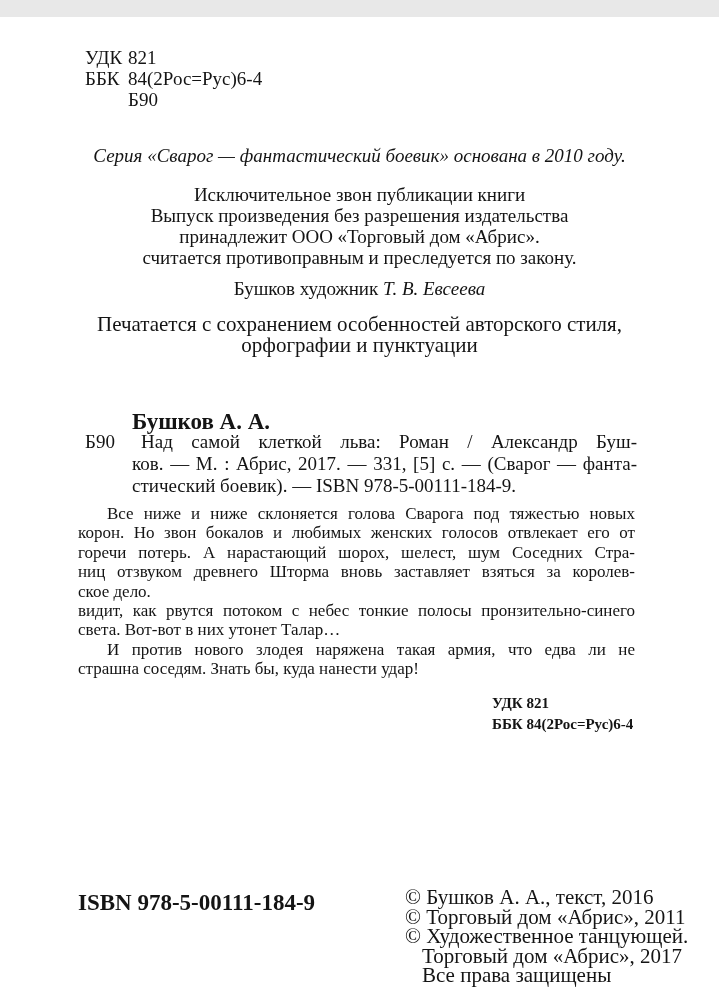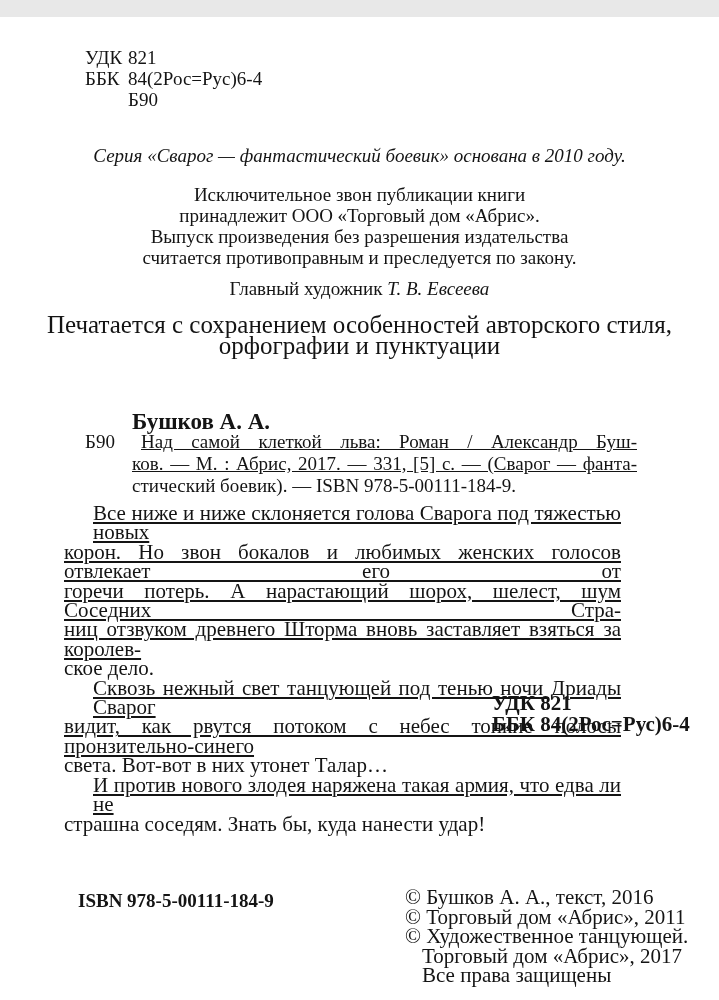--- a/index.html
+++ b/index.html
@@ -27,49 +27,49 @@
     position:absolute;left:0;top:167px;width:719px;
     text-align:center;font-size:19px;line-height:21px;
   }
   .artist{
     position:absolute;left:0;top:261px;width:719px;
     text-align:center;font-size:19px;
   }
   .artist .name{font-style:italic;}
   .style-note{
     position:absolute;left:0;top:297px;width:719px;
-    text-align:center;font-size:25px;line-height:21px;
+    text-align:center;font-size:21px;line-height:21px;
   }
   
   .card-author{
     position:absolute;left:132px;top:392px;
     font-size:23px;font-weight:bold;
   }
   .card-entry{
     position:absolute;left:132px;top:414px;width:505px;
     font-size:19px;line-height:22px;
   }
   .card-code{position:absolute;left:-47px;top:0;}
-  .jl{text-align:justify;text-align-last:justify;text-decoration:underline;}
+  .jl{text-align:justify;text-align-last:justify;}
   .card-entry .first{padding-left:9px;}
   
   .annotation{
-    position:absolute;left:64px;top:487px;width:557px;
-    font-size:21px;line-height:19.4px;
+    position:absolute;left:78px;top:487px;width:557px;
+    font-size:17px;line-height:19.4px;
   }
   .annotation .first{padding-left:29px;}
   
   .bottom-codes{
     position:absolute;left:492px;top:676px;
-    font-size:21px;line-height:21px;font-weight:bold;
+    font-size:15px;line-height:21px;font-weight:bold;
   }
   
   .isbn{
     position:absolute;left:78px;top:873px;
-    font-size:19px;font-weight:bold;text-align:right;
+    font-size:23px;font-weight:bold;text-align:right;
   }
   .copyright{
     position:absolute;left:405px;top:871px;
     font-size:21px;line-height:19.5px;
   }
   .copyright .cont{padding-left:17px;}
 </style>
 </head>
 <body>
 
@@ -81,27 +81,27 @@
     <span>ББК</span>
     <span>84(2Рос=Рус)6-4</span>
     <span></span>
     <span>Б90</span>
   </div>
 
   <div class="series">Серия «Сварог — фантастический боевик» основана в 2010 году.</div>
 
   <div class="rights">
     <div>Исключительное звон публикации книги</div>
+    <div>Выпуск произведения без разрешения издательства</div>
     <div>принадлежит ООО «Торговый дом «Абрис».</div>
-    <div>Выпуск произведения без разрешения издательства</div>
     <div>считается противоправным и преследуется по закону.</div>
   </div>
 
   <div class="artist">
-    <span>Главный художник</span>
+    <span>Бушков художник</span>
     <span> </span>
     <span class="name">Т. В. Евсеева</span>
   </div>
 
   <div class="style-note">
     <div>Печатается с сохранением особенностей авторского стиля,</div>
     <div>орфографии и пунктуации</div>
   </div>
 
   <div class="card-author">Бушков А. А.</div>
@@ -112,21 +112,20 @@
     <div class="jl">ков. — М. : Абрис, 2017. — 331, [5] с. — (Сварог — фанта-</div>
     <div>стический боевик). — ISBN 978-5-00111-184-9.</div>
   </div>
 
   <div class="annotation">
     <div class="jl first">Все ниже и ниже склоняется голова Сварога под тяжестью новых</div>
     <div class="jl">корон. Но звон бокалов и любимых женских голосов отвлекает его от</div>
     <div class="jl">горечи потерь. А нарастающий шорох, шелест, шум Соседних Стра-</div>
     <div class="jl">ниц отзвуком древнего Шторма вновь заставляет взяться за королев-</div>
     <div>ское дело.</div>
-    <div class="jl first">Сквозь нежный свет танцующей под тенью ночи Дриады Сварог</div>
     <div class="jl">видит, как рвутся потоком с небес тонкие полосы пронзительно-синего</div>
     <div>света. Вот-вот в них утонет Талар…</div>
     <div class="jl first">И против нового злодея наряжена такая армия, что едва ли не</div>
     <div>страшна соседям. Знать бы, куда нанести удар!</div>
   </div>
 
   <div class="bottom-codes">
     <div>УДК 821</div>
     <div>ББК 84(2Рос=Рус)6-4</div>
   </div>

